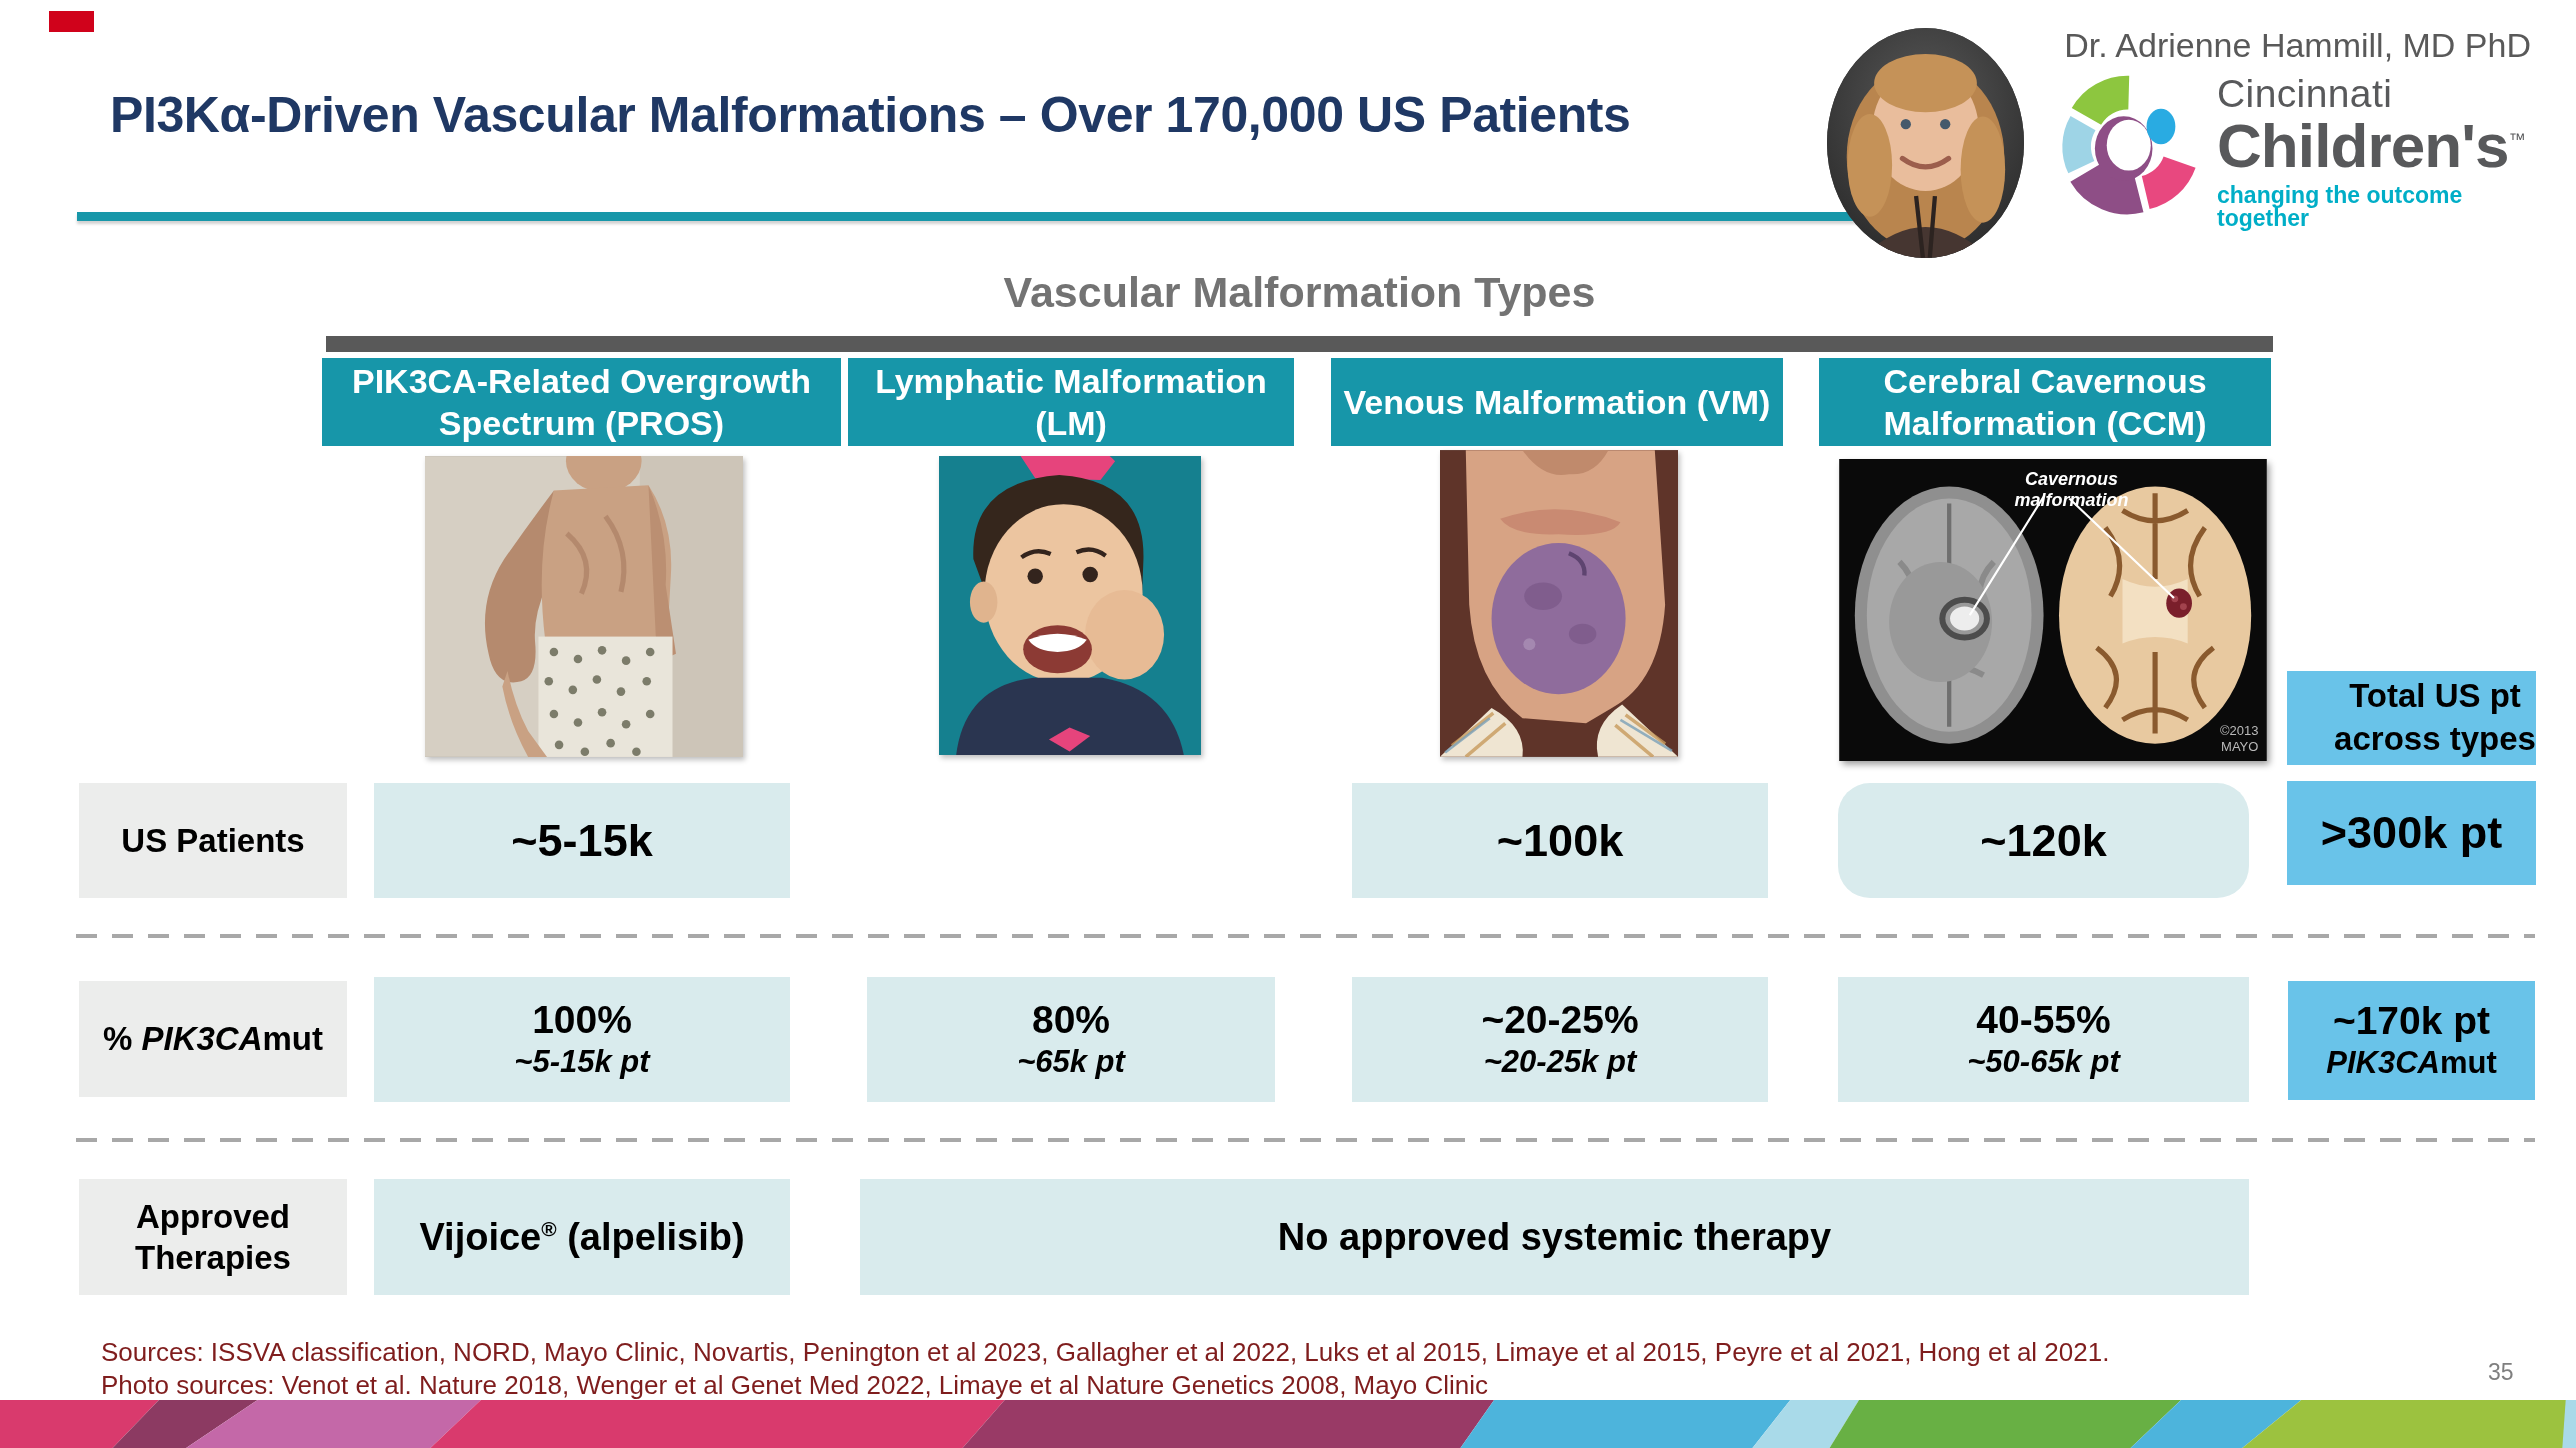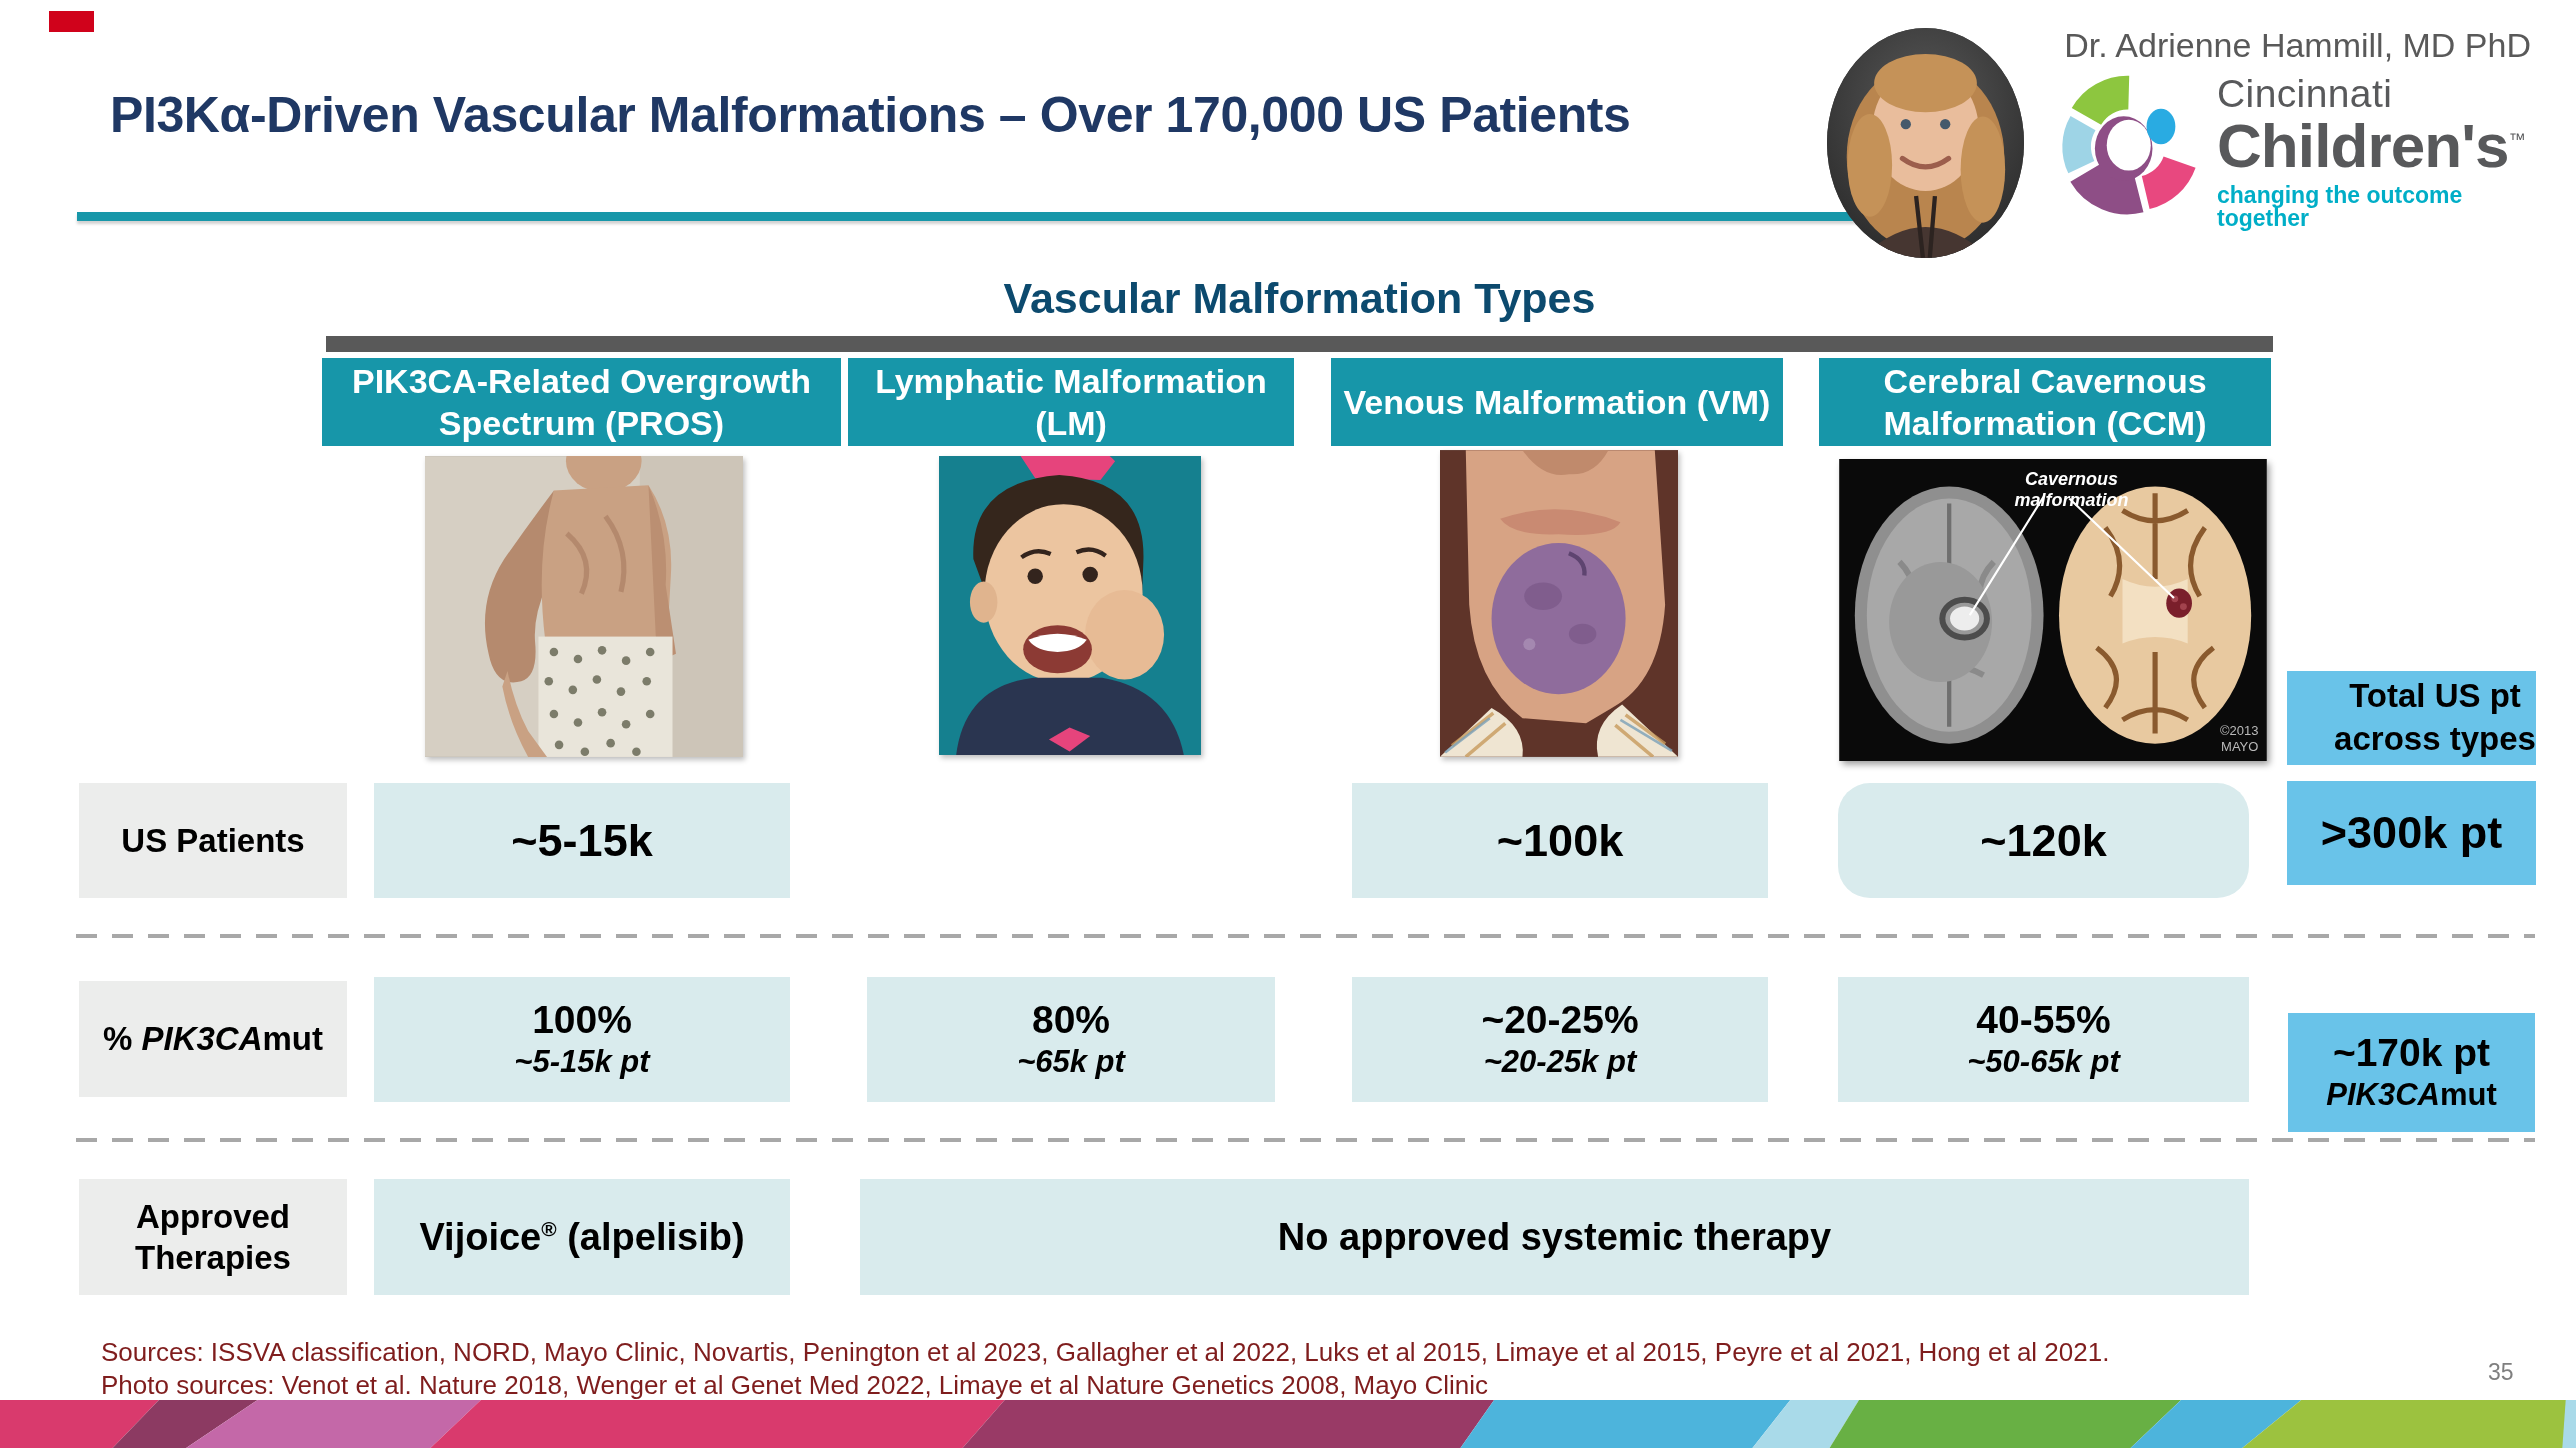--- a/index.html
+++ b/index.html
@@ -31,22 +31,22 @@
 
   .logo { left:2061px; top:74px; width:481px; height:163px; display:flex; align-items:flex-start; }
   .logo-mark { width:144px; height:144px; flex:0 0 auto; }
   .logo-text { margin-left:12px; line-height:1; }
   .logo-line1 { font-size:39px; color:#58595b; letter-spacing:0.4px; }
   .logo-line2 { font-size:62px; font-weight:bold; color:#58595b; margin-top:1.7px; letter-spacing:-0.9px; }
   .logo-tm { font-size:17px; vertical-align:super; color:#58595b; font-weight:normal; }
   .logo-tagline { font-size:23px; font-weight:bold; color:#00aec7; margin-top:6.9px; }
 
   .matrix-title {
-    left:326px; top:274px; width:1947px; text-align:center;
-    font-size:43px; font-weight:bold; color:#0c4a6e;
+    left:326px; top:268px; width:1947px; text-align:center;
+    font-size:43px; font-weight:bold; color:#737373;
   }
   .matrix-bar { left:326px; top:336px; width:1947px; height:16.3px; background:#595959; }
 
   .colhead {
     top:358px; height:88px; background:#1796a9; color:#ffffff;
     font-size:34px; font-weight:bold; text-align:center; line-height:1.25;
     display:flex; align-items:center; justify-content:center; padding:0 5.2px; box-sizing:border-box;
   }
   .colhead.c1 { left:322px;  width:519px; }
   .colhead.c2 { left:848px;  width:446px; }
@@ -100,21 +100,21 @@
   .dash1 { top:934px; }
   .dash2 { top:1138px; }
 
   
   .r2 { top:977px; height:125px; }
   .r2.label { left:79px; top:981px; width:268px; height:116px; }
   .r2.v1 { left:374px;  width:416px; }
   .r2.v2 { left:867px; width:408px; }
   .r2.v3 { left:1352px; width:416px; }
   .r2.v4 { left:1838px; width:411px; }
-  .r2.tot { left:2288px; top:1013px; width:247px; height:119px; }
+  .r2.tot { left:2288px; top:981px; width:247px; height:119px; }
 
   
   .r3 { top:1179px; height:116px; }
   .r3.label { left:79px; width:268px; }
   .r3.v1 { left:374px; width:416px; }
   .r3.merged { left:860px; width:1389px; }
 
   .sources { left:101px; top:1336px; width:2198px; font-size:26px; color:#7f1d1d; line-height:1.27; }
   .page-num { left:2488px; top:1359px; font-size:23px; color:#7f7f7f; }
 

